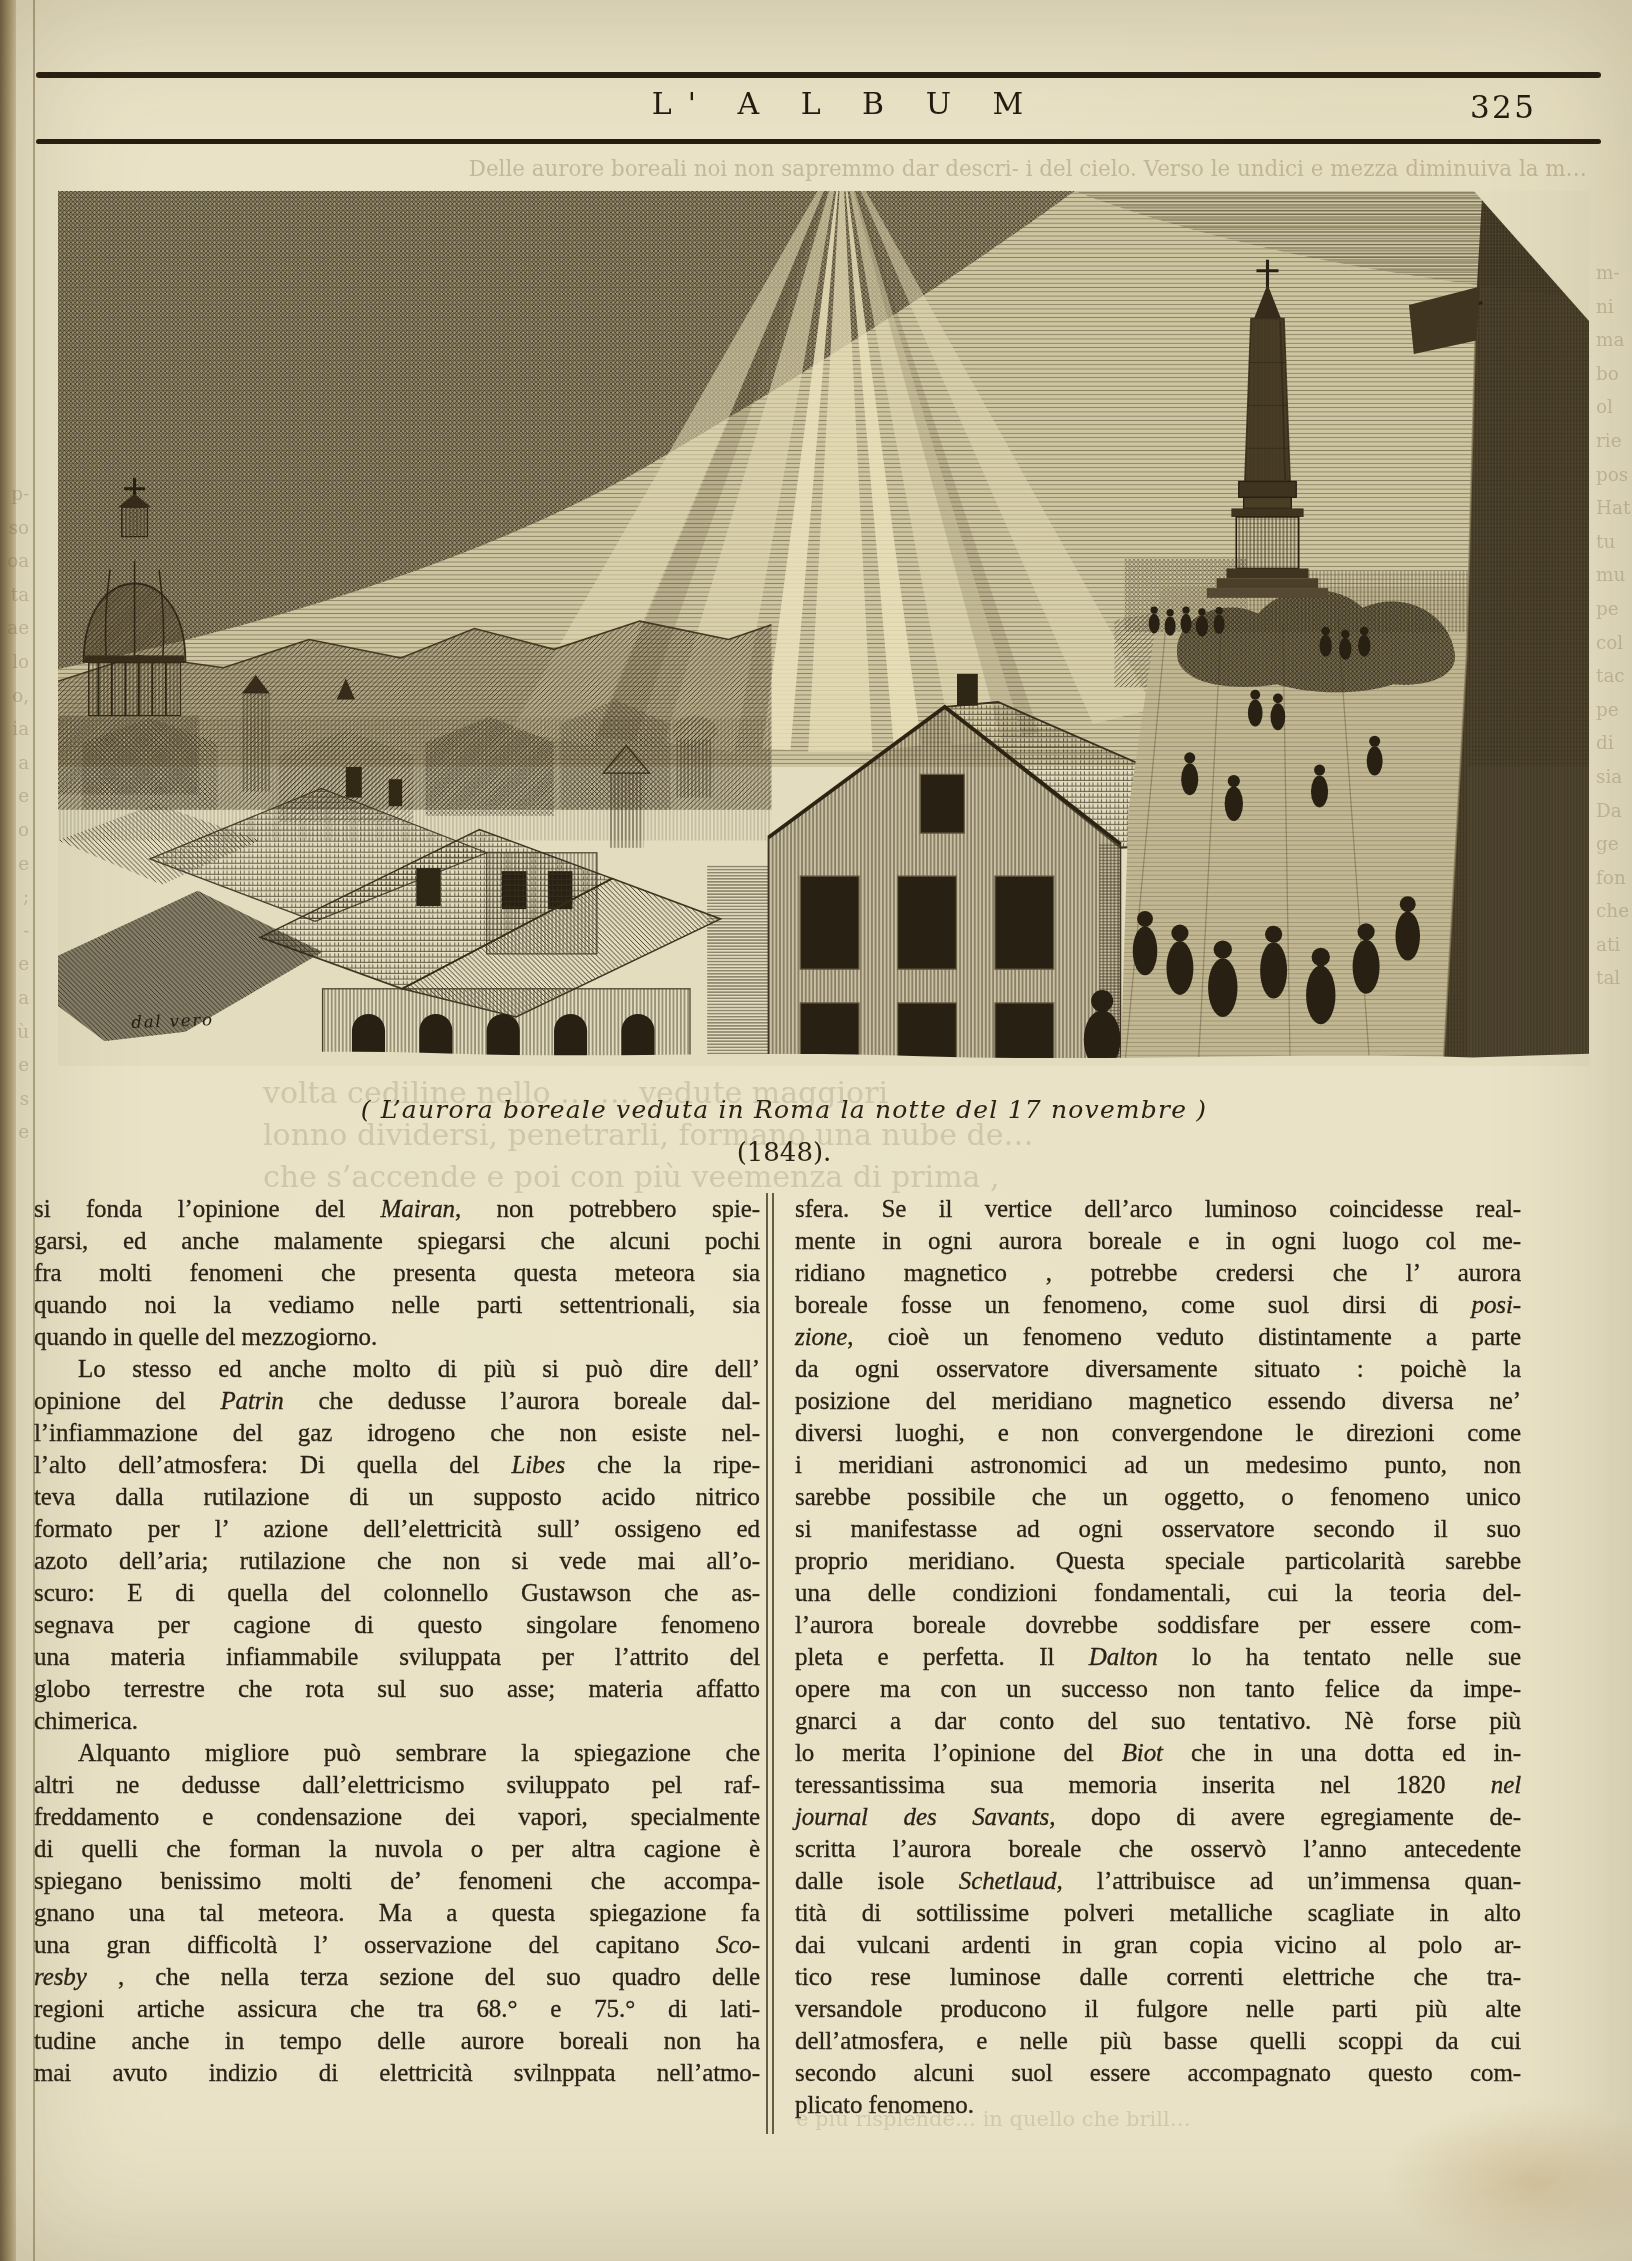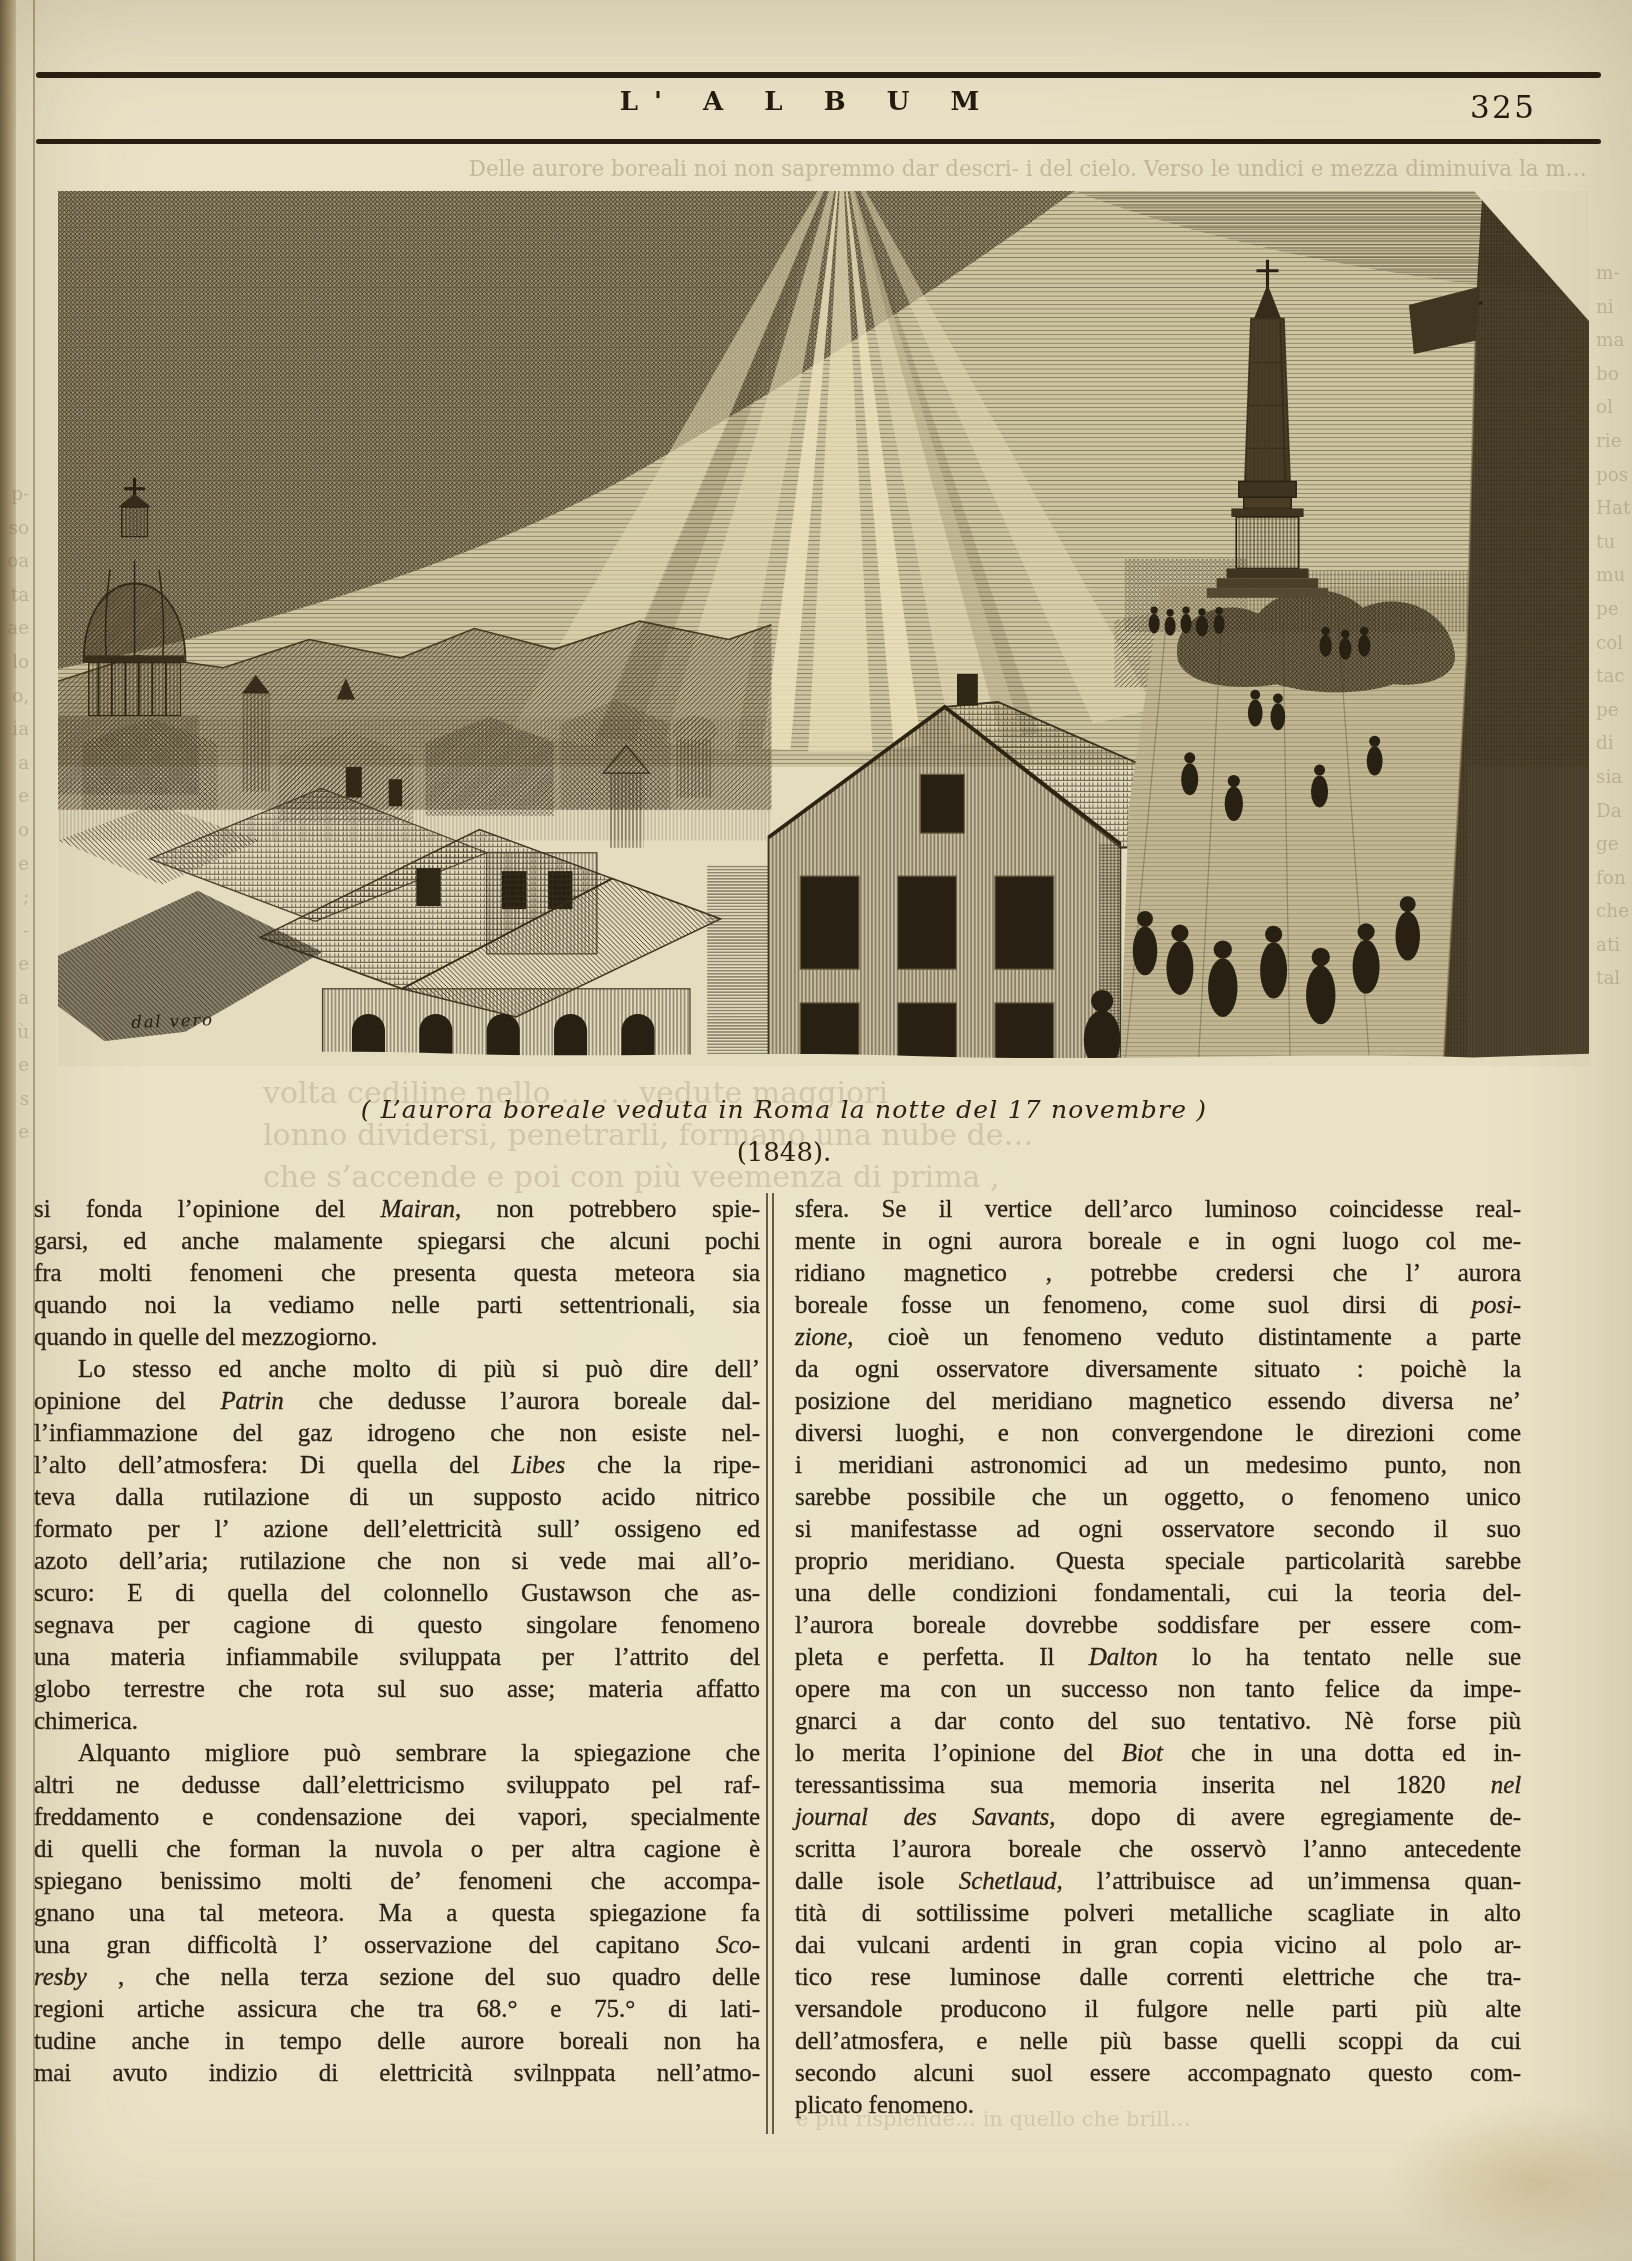--- a/index.html
+++ b/index.html
@@ -15,21 +15,21 @@
     background:
       radial-gradient(ellipse 551px 306px at 85% 8%, rgba(190,170,120,.10), transparent 70%),
       radial-gradient(ellipse 735px 551px at 40% 60%, rgba(255,250,230,.12), transparent 70%);}
   .binding{position:absolute;left:0;top:0;width:16px;height:100%;
     background:linear-gradient(90deg,#6f6044,#a6976f 55%,#cfc4a0);}
   .edge-line{position:absolute;left:33px;top:0;width:1.8px;height:100%;background:rgba(120,103,66,.5);}
   .rule{position:absolute;left:36px;width:1565px;height:5.5px;background:#261d10;border-radius:3.1px;}
   #rule-top{top:72px;}
   #rule-bottom{top:139px;height:4.9px;}
   .masthead{position:absolute;left:36px;top:86px;width:1543px;text-align:center;
-    font-size:26px;font-weight:bold;letter-spacing:16px;color:#241b10;}
+    font-size:30px;font-weight:normal;letter-spacing:16px;color:#241b10;padding-left:38px;}
   .pagenum{position:absolute;left:1470px;top:89px;font-size:31px;letter-spacing:2.4px;color:#241b10;}
   .ghost{position:absolute;color:rgba(106,87,53,.30);filter:blur(0.4px);white-space:nowrap;}
   #ghost-top{left:44px;top:156px;font-size:21.4px;width:1543px;overflow:hidden;text-align:right;}
   .ghost-cap{left:263px;width:1139px;font-size:30px;color:rgba(106,87,53,.20);}
   #ghost-cap-0{top:1075px;}
   #ghost-cap-1{top:1117px;}
   #ghost-cap-2{top:1159px;}
   #ghost-bottom{left:796px;top:2107px;font-size:21px;color:rgba(106,87,53,.18);}
   .mghost{position:absolute;display:flex;flex-direction:column;gap:14px;font-size:18.4px;
     color:rgba(106,87,53,.28);filter:blur(0.3px);line-height:19.6px;}

